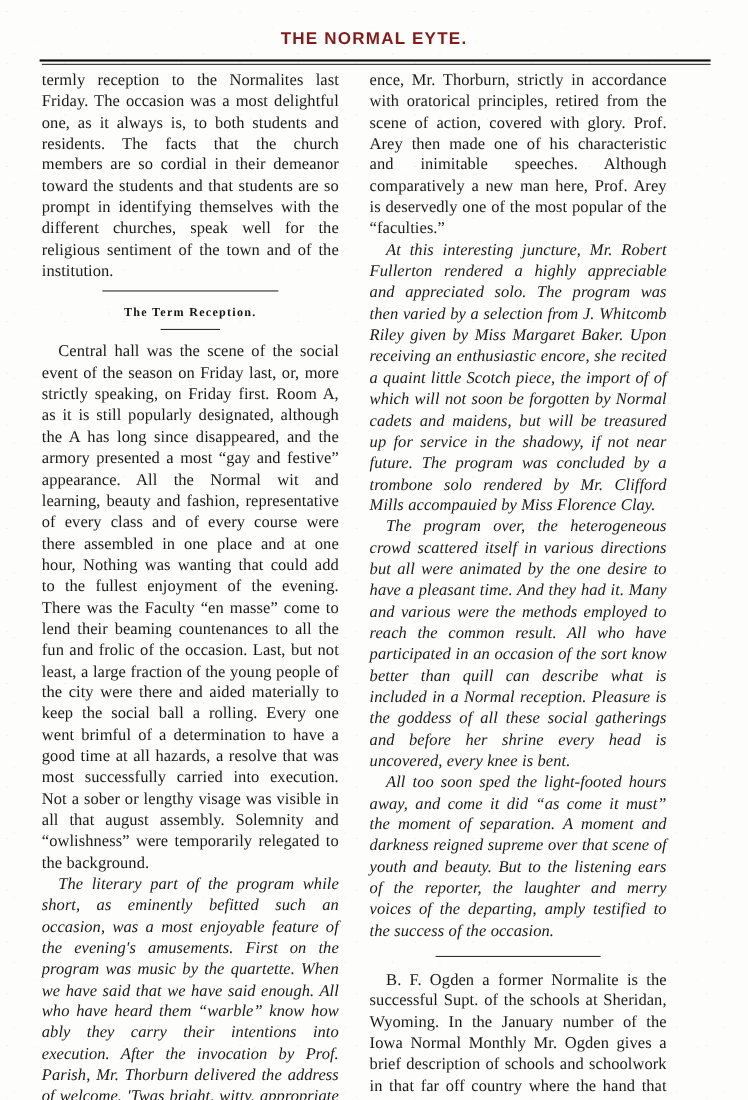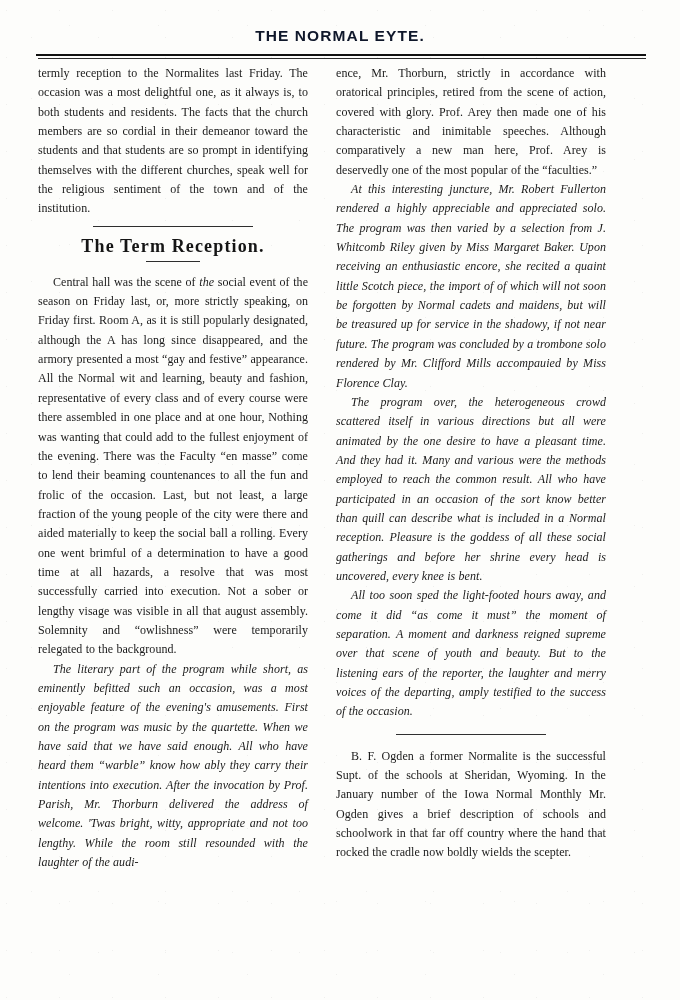--- a/index.html
+++ b/index.html
@@ -30,21 +30,21 @@
     right: 38px;
     top: 26px;
     height: 24px;
     text-align: center;
   }
   .masthead-title {
     font-family: "Liberation Sans", "DejaVu Sans", sans-serif;
     font-weight: bold;
     font-size: 15.5px;
     letter-spacing: 1.1px;
-    color: #0f172a;
+    color: #7f1d1d;
     white-space: nowrap;
     display: inline-block;
     line-height: 20px;
   }
 
   .rule-double {
     position: absolute;
     left: 36px;
     right: 34px;
     top: 54px;
@@ -76,21 +76,21 @@
     top: 0;
     width: 270px;
   }
   .col-left  { left: 38px; }
   .col-right { left: 336px; }
 
   .col p {
     margin: 0;
     text-align: justify;
     text-justify: inter-word;
-    font-size: 12px;
+    font-size: 15px;
     line-height: 19.35px;
     letter-spacing: 0.05px;
     word-spacing: 0.2px;
     hyphens: none;
   }
   .col p.indent {
     text-indent: 15px;
   }
   .col p + p {
     margin-top: 0;
@@ -110,35 +110,35 @@
   }
   .rule-short {
     width: 54px;
     height: 1px;
     background: #2e2e2e;
     margin: 7px auto 11px auto;
   }
   .section-title {
     font-family: "Liberation Serif", "DejaVu Serif", serif;
     font-weight: bold;
-    font-size: 18px;
+    font-size: 11px;
     letter-spacing: 1.15px;
     color: #151515;
     line-height: 16px;
   }
 
   
   .rule-divider {
     width: 150px;
     height: 1px;
     background: #303030;
     margin: 12px auto 12px auto;
   }
 
-  .ital { font-style: italic; }
+  .ital { }
 
   
   .speckle {
     position: absolute;
     inset: 0;
     pointer-events: none;
     opacity: 0.05;
     background-image:
       radial-gradient(circle at 12% 22%, #000 0.6px, transparent 0.7px),
       radial-gradient(circle at 47% 61%, #000 0.5px, transparent 0.6px),

